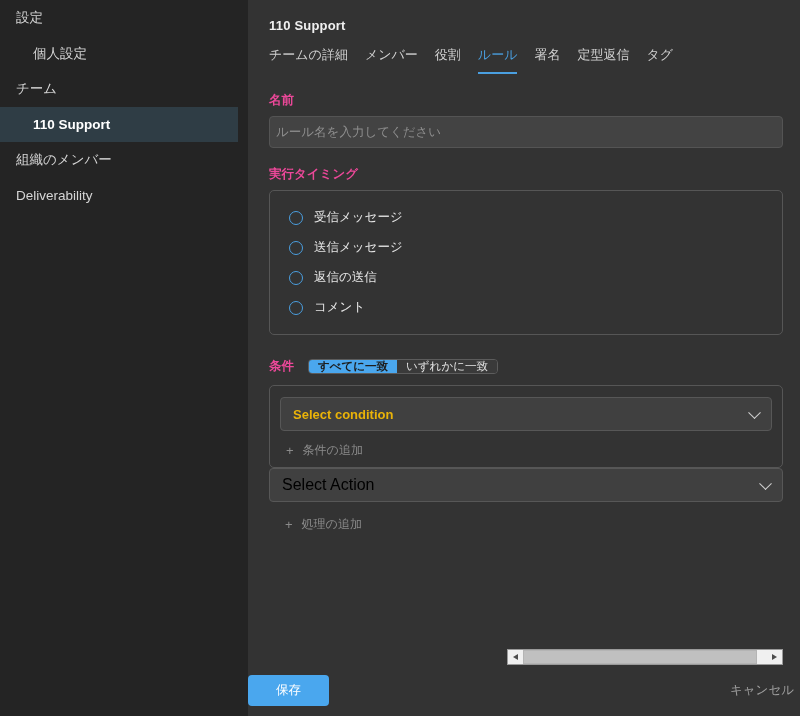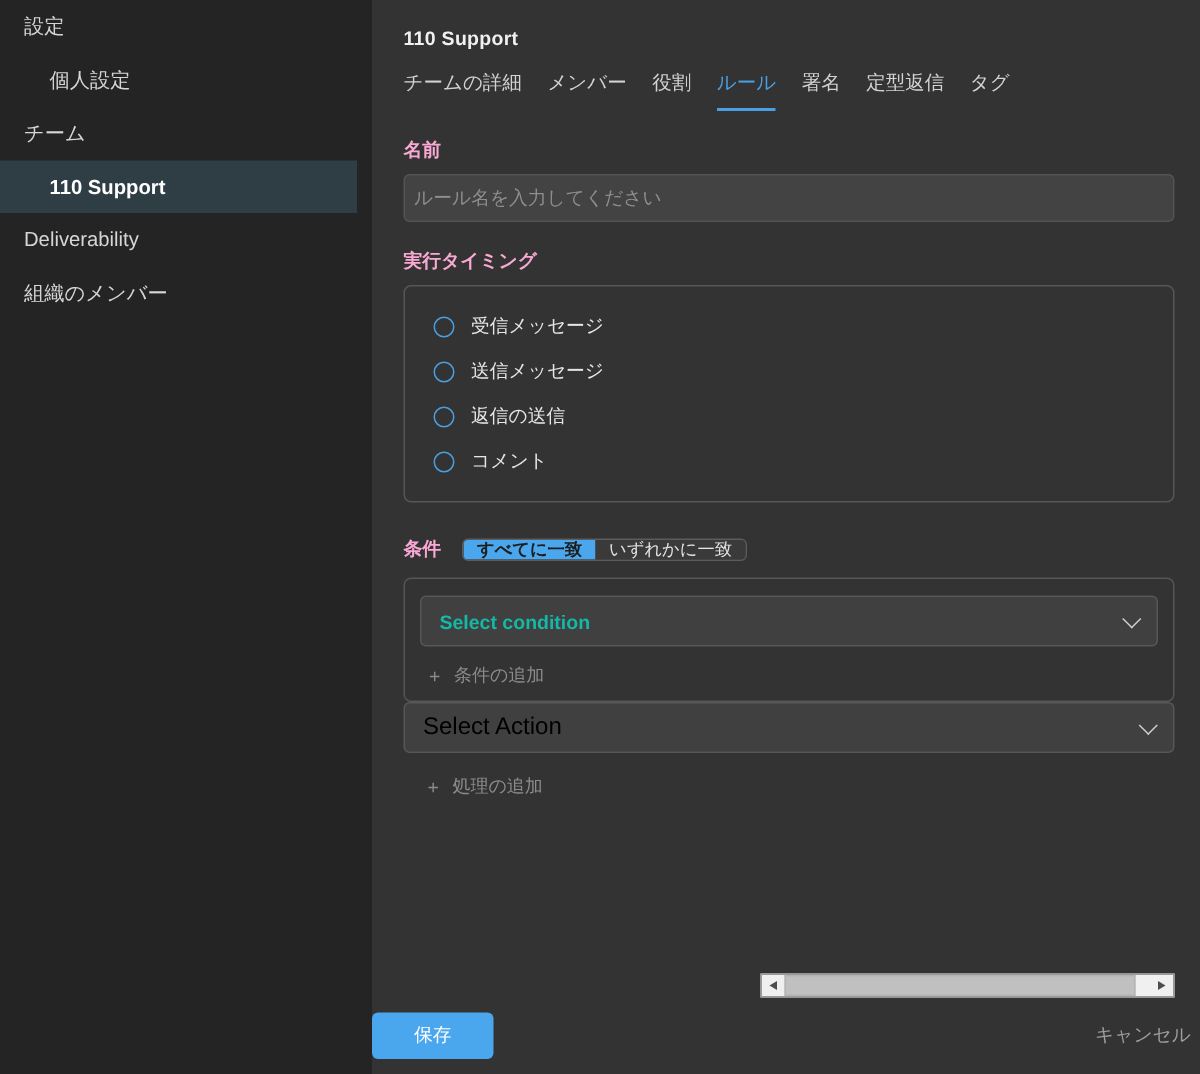--- a/index.html
+++ b/index.html
@@ -79,21 +79,21 @@
     background: #34464f;
     border-radius: 5px;
     color: #eaeef0;
     font-size: 12.5px;
     line-height: 1.75;
     padding: 13px 14px 14px 14px;
   }
 
   
   .field-label {
-    color: #f9a8d4;
+    color: #ec4899;
     font-size: 12.5px;
     font-weight: bold;
     margin: 18px 0 7px 4px;
   }
   .text-input {
     display: block;
     width: calc(100% - 4px);
     margin-left: 4px;
     height: 32px;
     background: #434343;
@@ -176,21 +176,21 @@
     height: 34px;
     background: #404040;
     border: 1px solid #575757;
     border-radius: 4px;
     display: flex;
     align-items: center;
     padding: 0 12px;
     cursor: pointer;
   }
   .select-box .sel-label {
-    color: #14b8a6;
+    color: #eab308;
     font-size: 13px;
     font-weight: bold;
   }
   .chev {
     position: absolute;
     right: 12px; top: 50%;
     transform: translateY(-60%);
     width: 9px; height: 9px;
     border-right: 1.6px solid #cfcfcf;
     border-bottom: 1.6px solid #cfcfcf;
@@ -290,22 +290,22 @@
 <body>
 
 <div class="app">
 
   <nav class="sidebar">
     <ul class="nav-list">
       <li class="nav-item">設定</li>
       <li class="nav-item indent">個人設定</li>
       <li class="nav-item">チーム</li>
       <li class="nav-item indent active">110 Support</li>
+      <li class="nav-item">組織のメンバー</li>
       <li class="nav-item">Deliverability</li>
-      <li class="nav-item">組織のメンバー</li>
     </ul>
   </nav>
 
   <div class="gap-col"></div>
 
   <main class="main">
     <div class="main-inner">
 
       <div class="page-title">110 Support</div>
 

